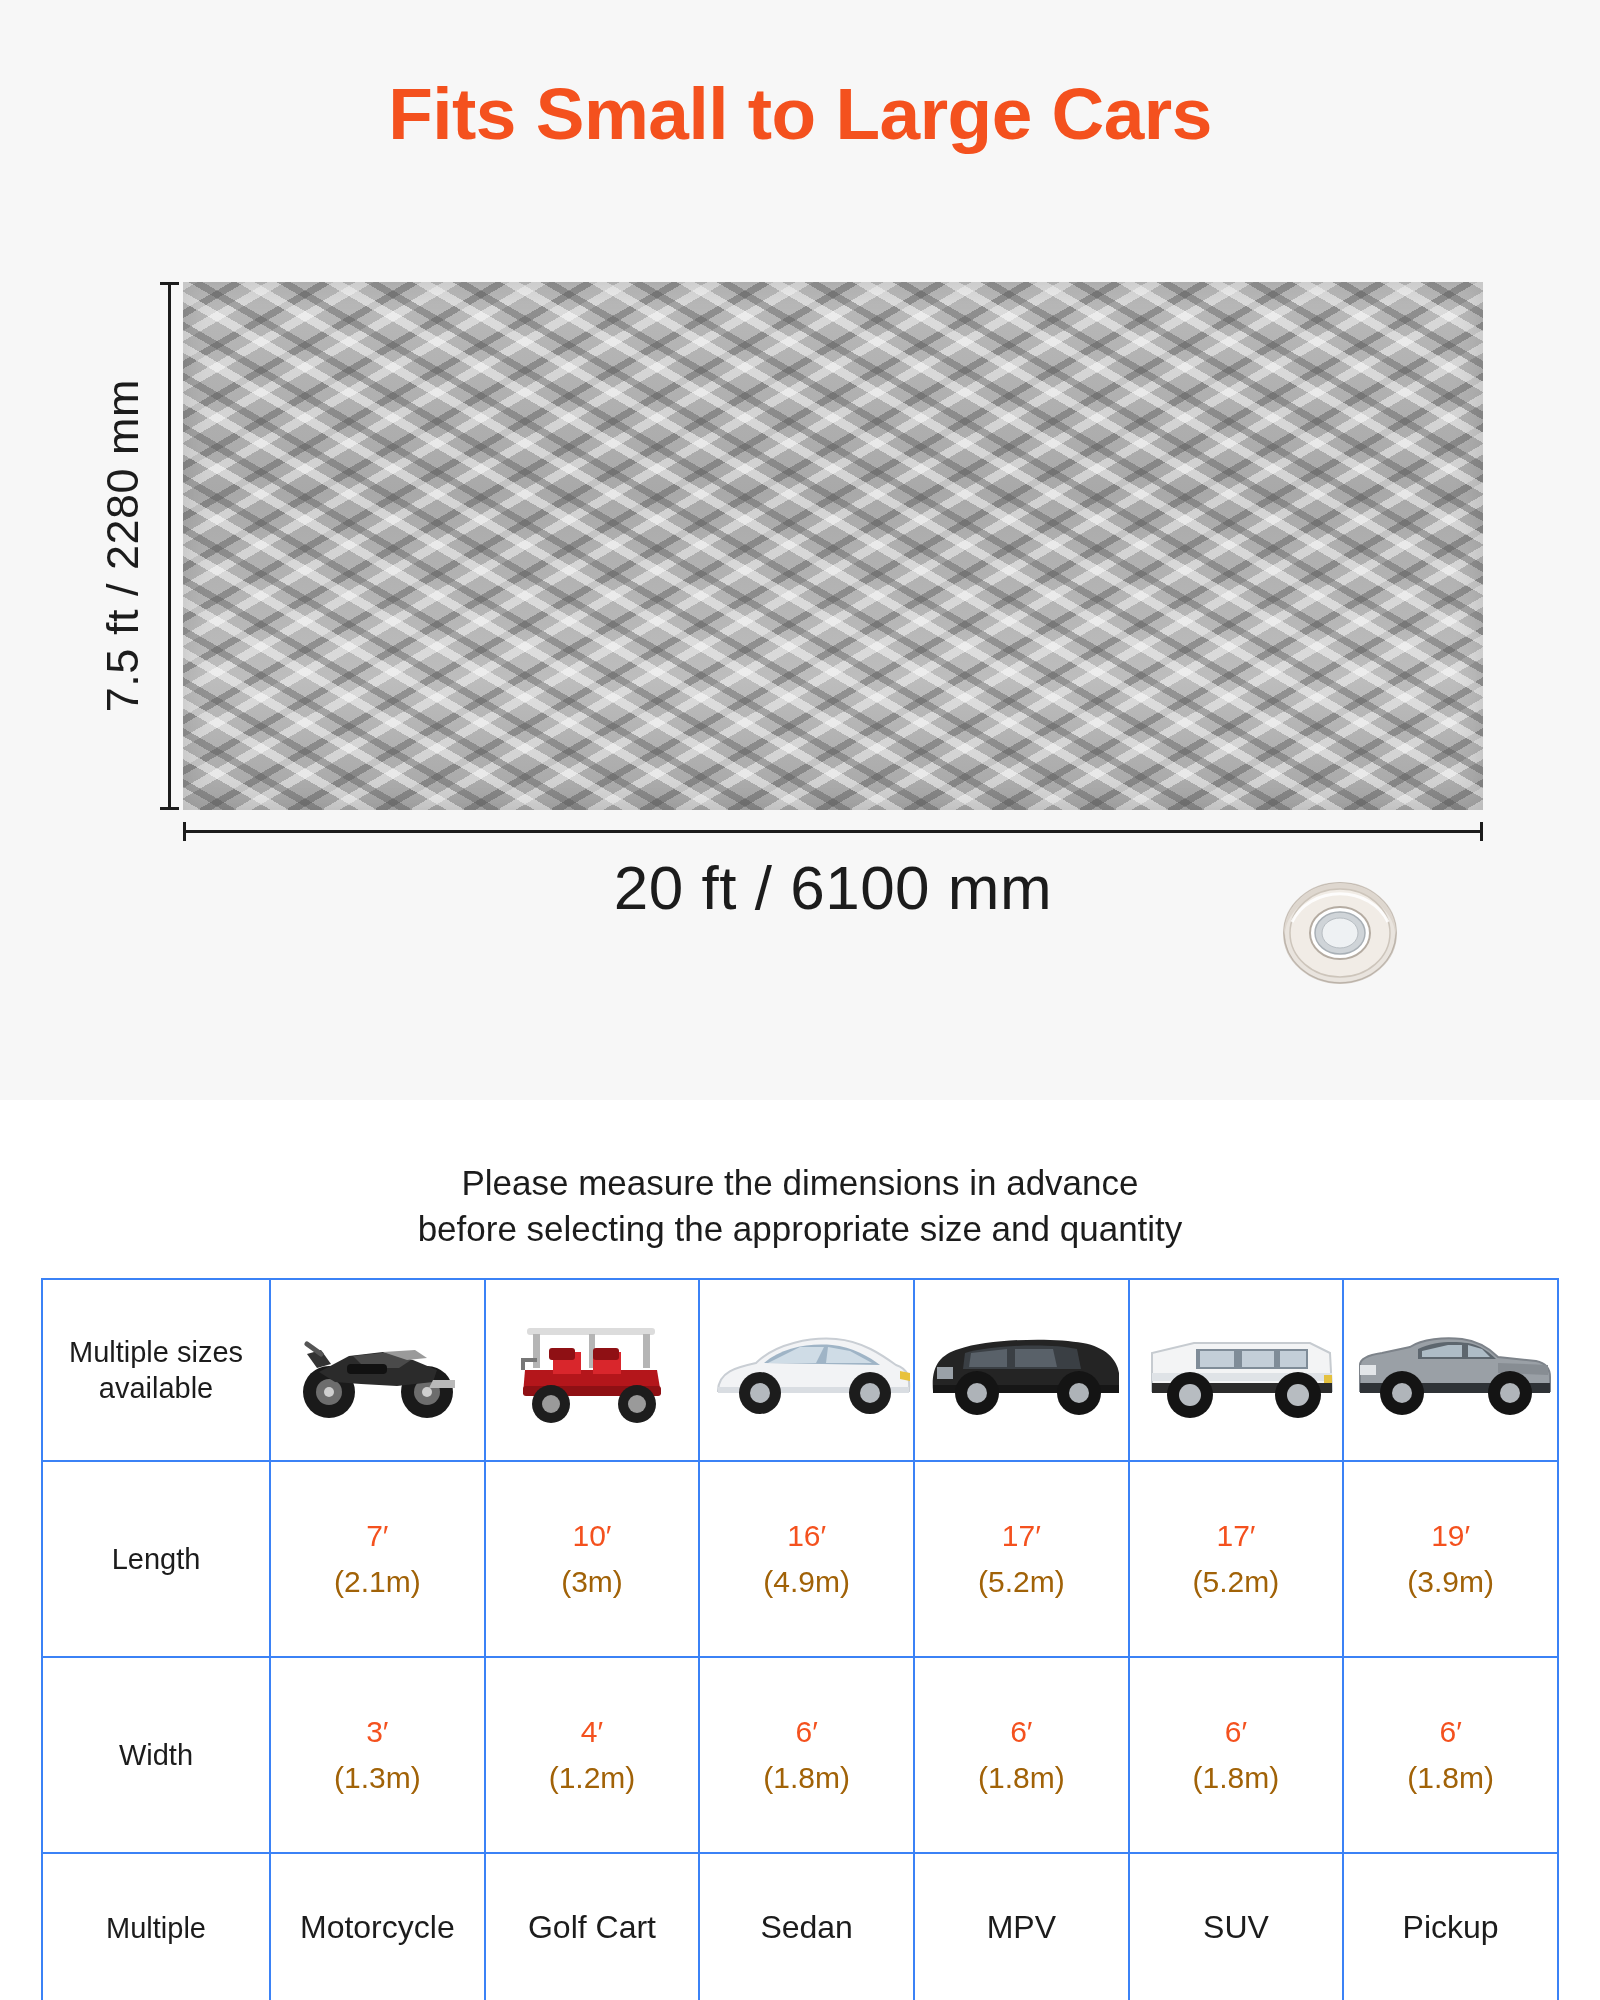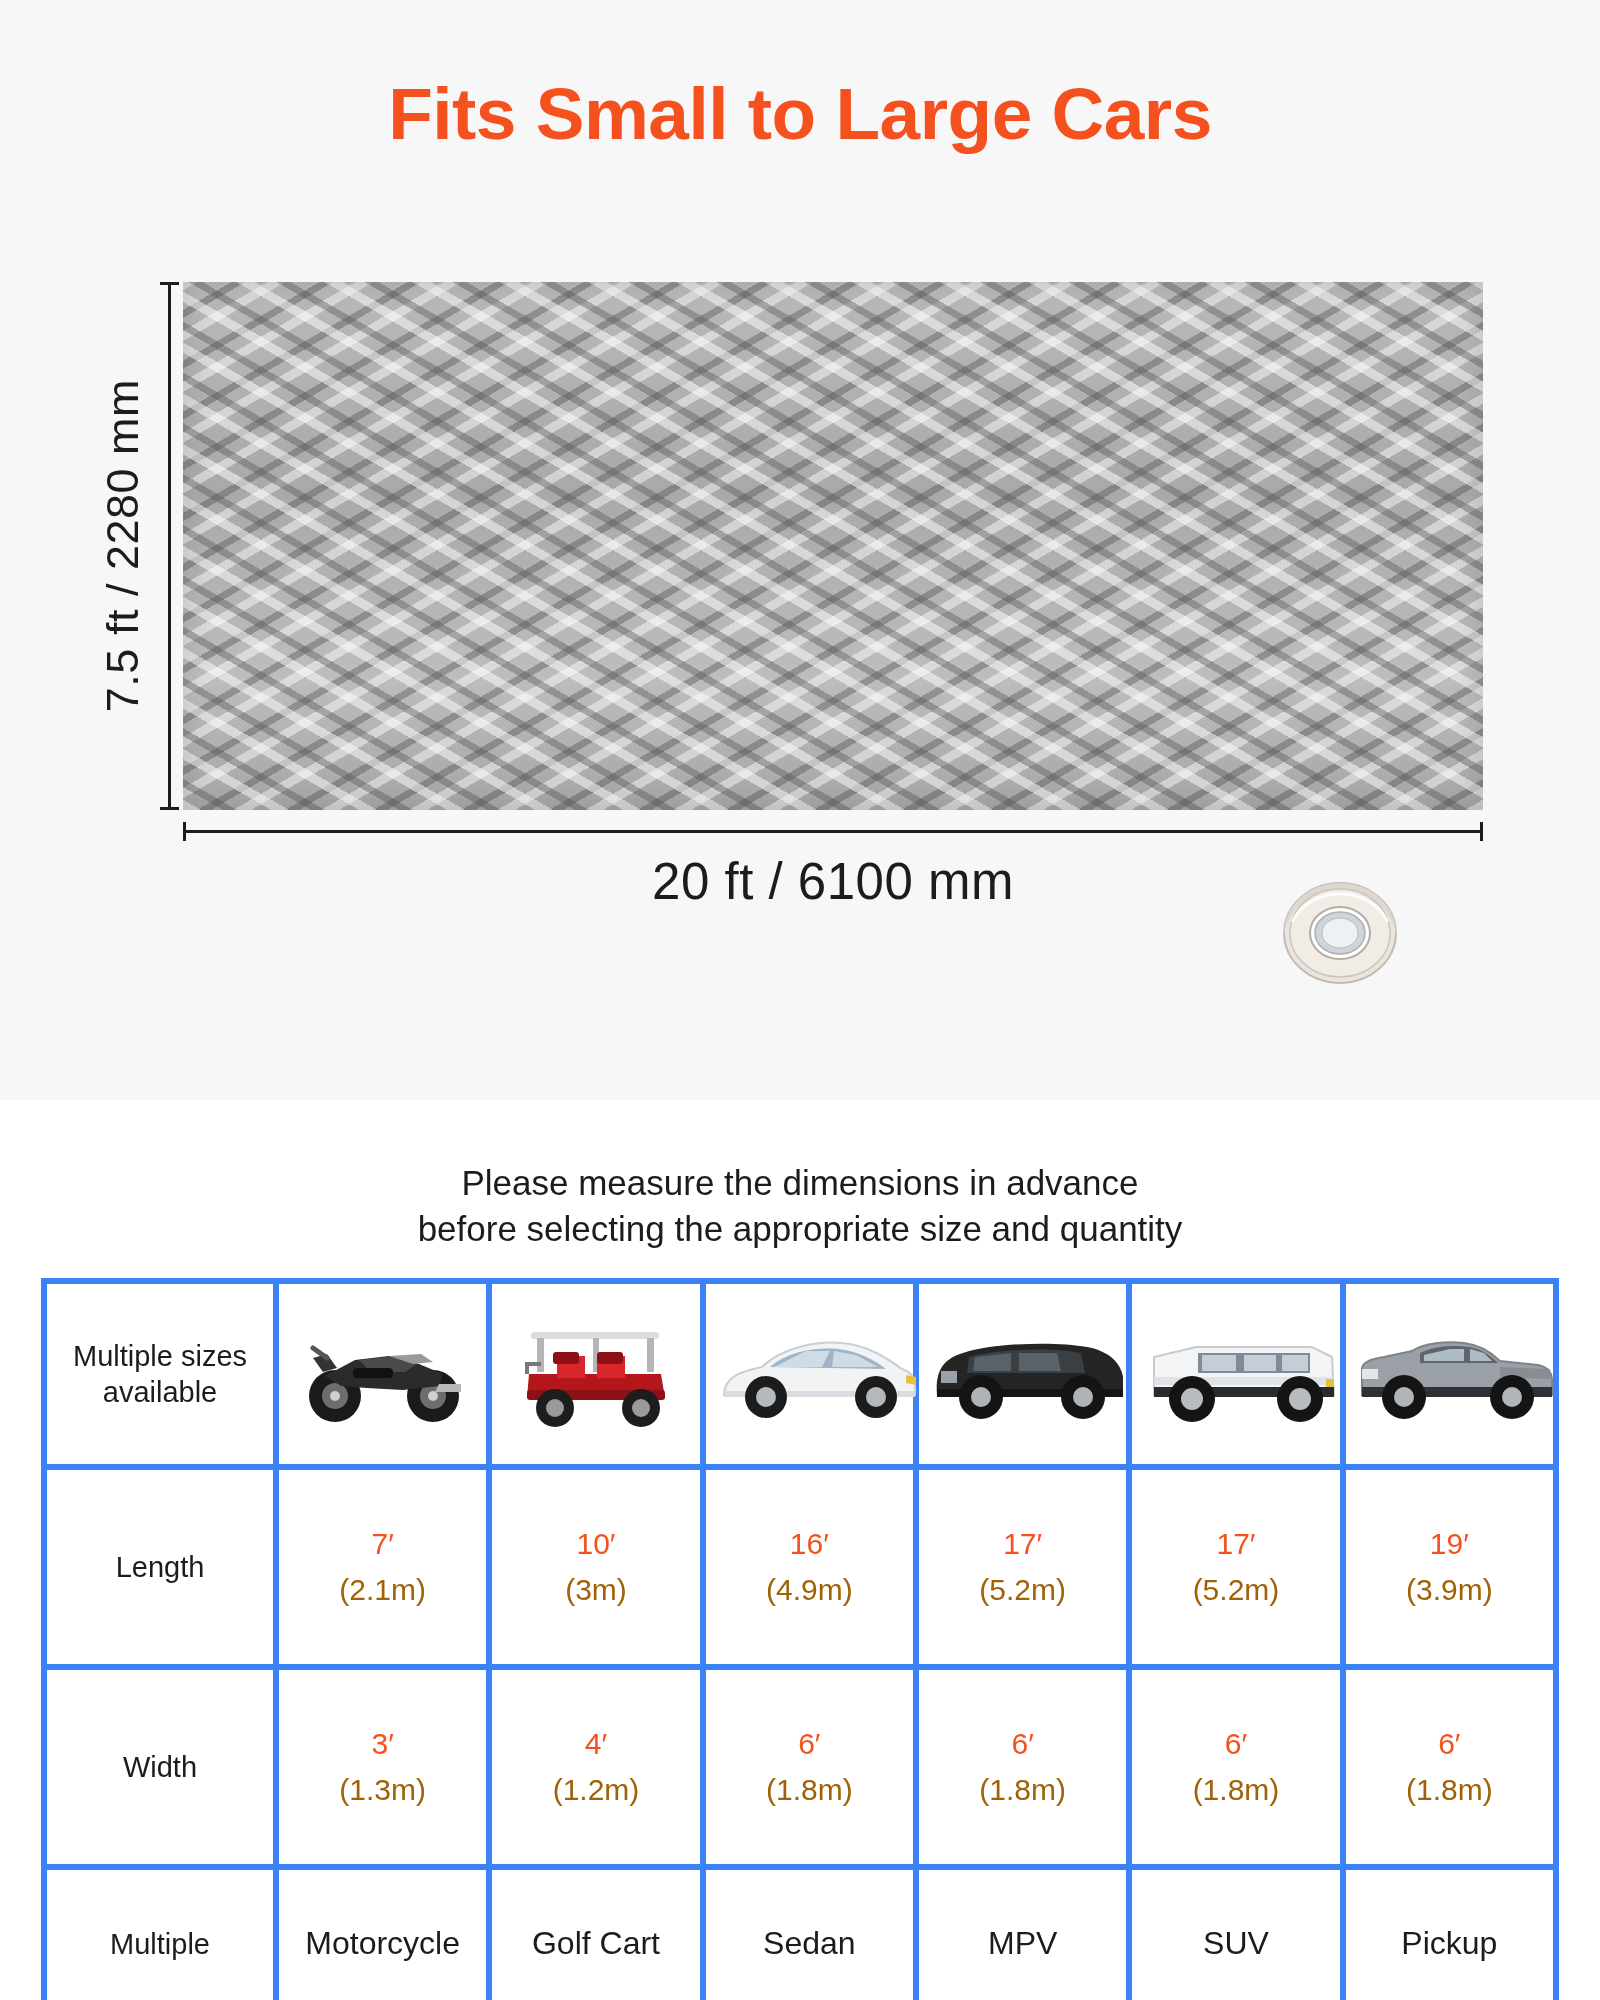--- a/index.html
+++ b/index.html
@@ -126,21 +126,21 @@
   }
   .h-caliper .cap.l { left: 0; }
   .h-caliper .cap.r { right: 0; }
 
   .h-measure-text {
     position: absolute;
     left: 183px;
     top: 852px;
     width: 1300px;
     text-align: center;
-    font-size: 51px;
+    font-size: 62px;
     color: #1c1c1c;
     letter-spacing: 0.5px;
   }
 
   
   .tape-wrap {
     position: absolute;
     left: 1272px;
     top: 878px;
     width: 136px;
@@ -173,21 +173,21 @@
     padding-top: 46px;
   }
 
   table.spec {
     border-collapse: collapse;
     margin: 26px auto 0 auto;
     width: 1518px;
     table-layout: fixed;
   }
   table.spec td {
-    border: 6px solid #3b82f6;
+    border: 2px solid #3b82f6;
     text-align: center;
     vertical-align: middle;
     color: #1c1c1c;
   }
   table.spec td.rowlabel {
     width: 218px;
     font-size: 29px;
     line-height: 1.25;
   }
   .row-vehicles td { height: 172px; padding: 4px; }

